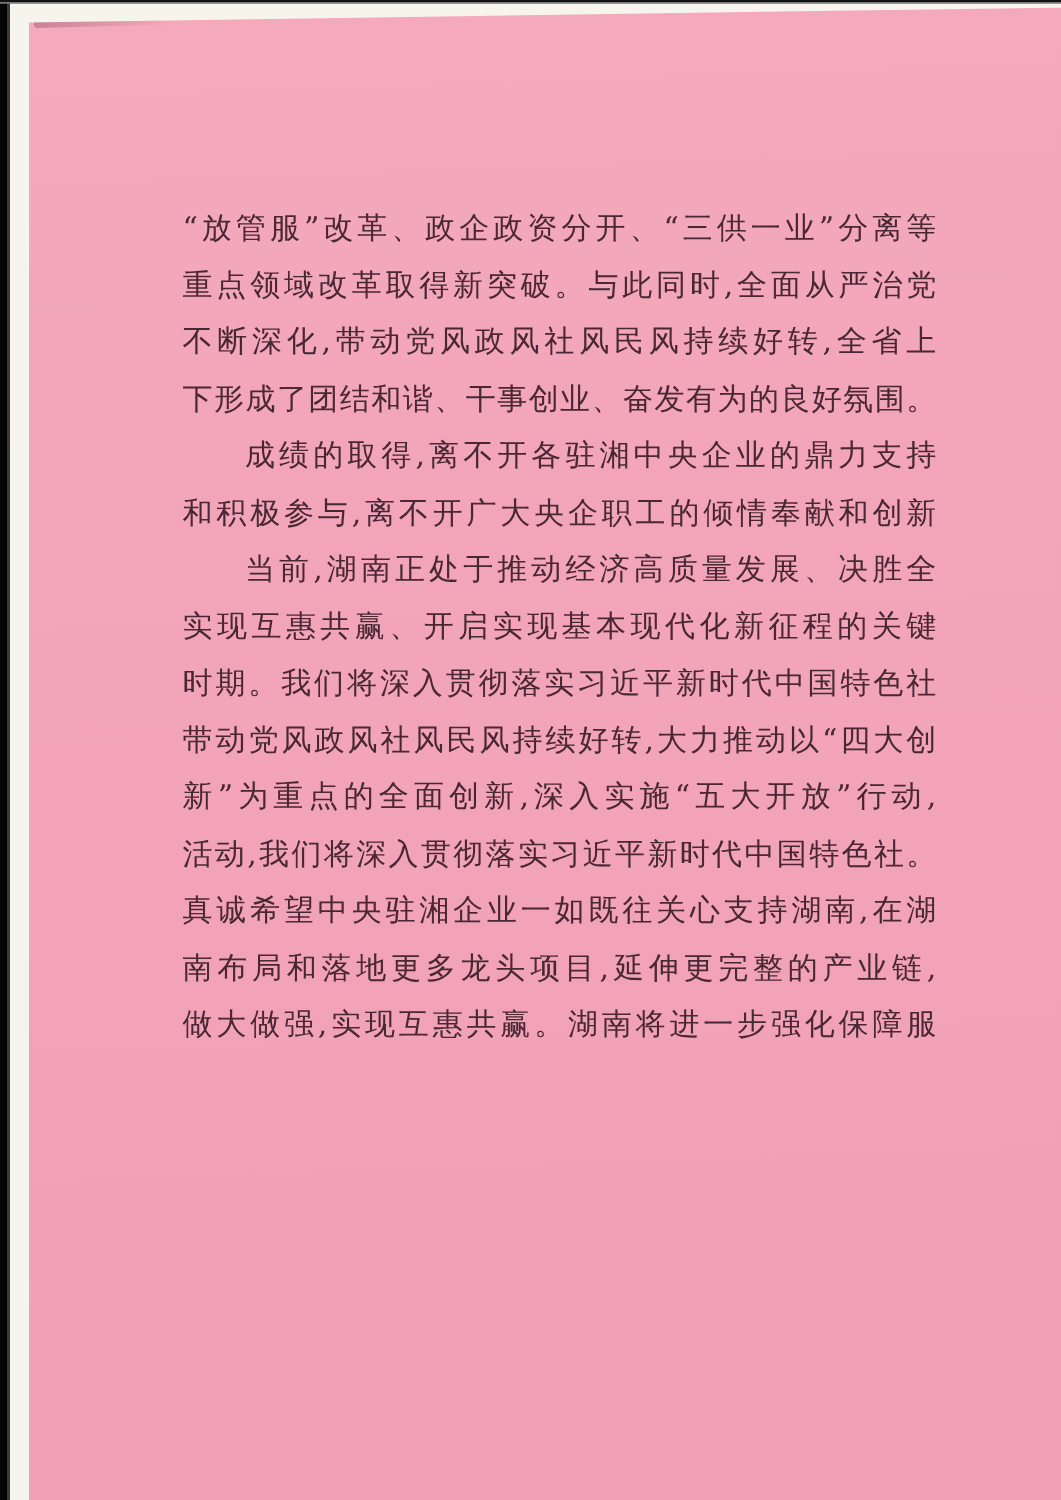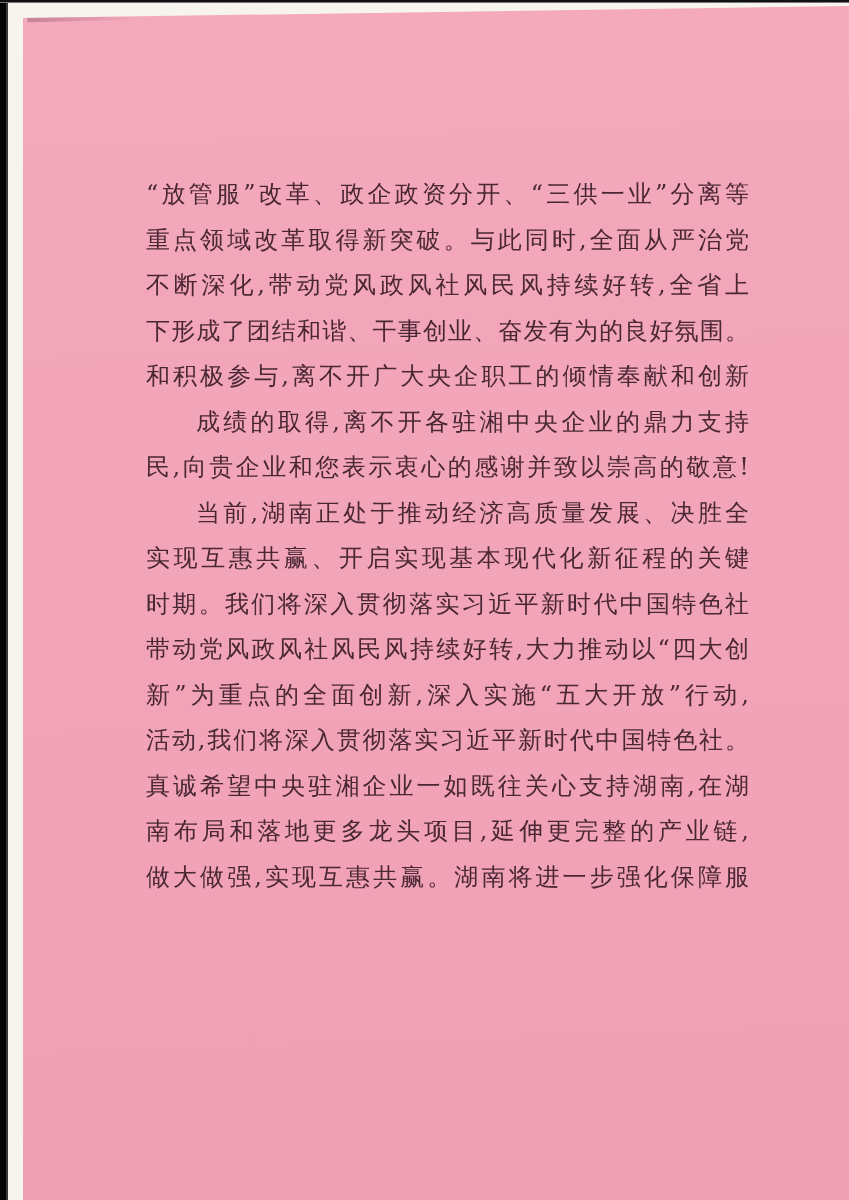--- a/index.html
+++ b/index.html
@@ -49,21 +49,20 @@
   
   .letter-body {
     position: absolute;
     left: 146px; top: 160px;
     width: 604px;
     color: #4a2735;
     font-size: 24px;
     line-height: 45.5px;
     letter-spacing: 1px;
     font-weight: 400;
-    margin-top: 12px;
   }
   .line {
     height: 45.5px;
     white-space: nowrap;
     text-align: justify;
     text-align-last: justify;
   }
   .line.indent { padding-left: 50px; }
   .line.para-end { text-align-last: left; }
 </style>
@@ -76,23 +75,22 @@
 
   <div class="paper">
     <div class="paper-crease"></div>
   </div>
 
   <div class="letter-body">
     <div class="line">“放管服”改革、政企政资分开、“三供一业”分离等</div>
     <div class="line">重点领域改革取得新突破。与此同时,全面从严治党</div>
     <div class="line">不断深化,带动党风政风社风民风持续好转,全省上</div>
     <div class="line">下形成了团结和谐、干事创业、奋发有为的良好氛围。</div>
+    <div class="line indent">成绩的取得,离不开各驻湘中央企业的鼎力支持</div>
     <div class="line">和积极参与,离不开广大央企职工的倾情奉献和创新</div>
-    <div class="line indent">成绩的取得,离不开各驻湘中央企业的鼎力支持</div>
-    <div class="line">民,向贵企业和您表示衷心的感谢并致以崇高的敬意!</div>
     <div class="line indent">当前,湖南正处于推动经济高质量发展、决胜全</div>
     <div class="line">实现互惠共赢、开启实现基本现代化新征程的关键</div>
     <div class="line">时期。我们将深入贯彻落实习近平新时代中国特色社</div>
     <div class="line">带动党风政风社风民风持续好转,大力推动以“四大创</div>
     <div class="line">新”为重点的全面创新,深入实施“五大开放”行动,</div>
     <div class="line">活动,我们将深入贯彻落实习近平新时代中国特色社。</div>
     <div class="line">真诚希望中央驻湘企业一如既往关心支持湖南,在湖</div>
     <div class="line">南布局和落地更多龙头项目,延伸更完整的产业链,</div>
     <div class="line">做大做强,实现互惠共赢。湖南将进一步强化保障服</div>
   </div>

